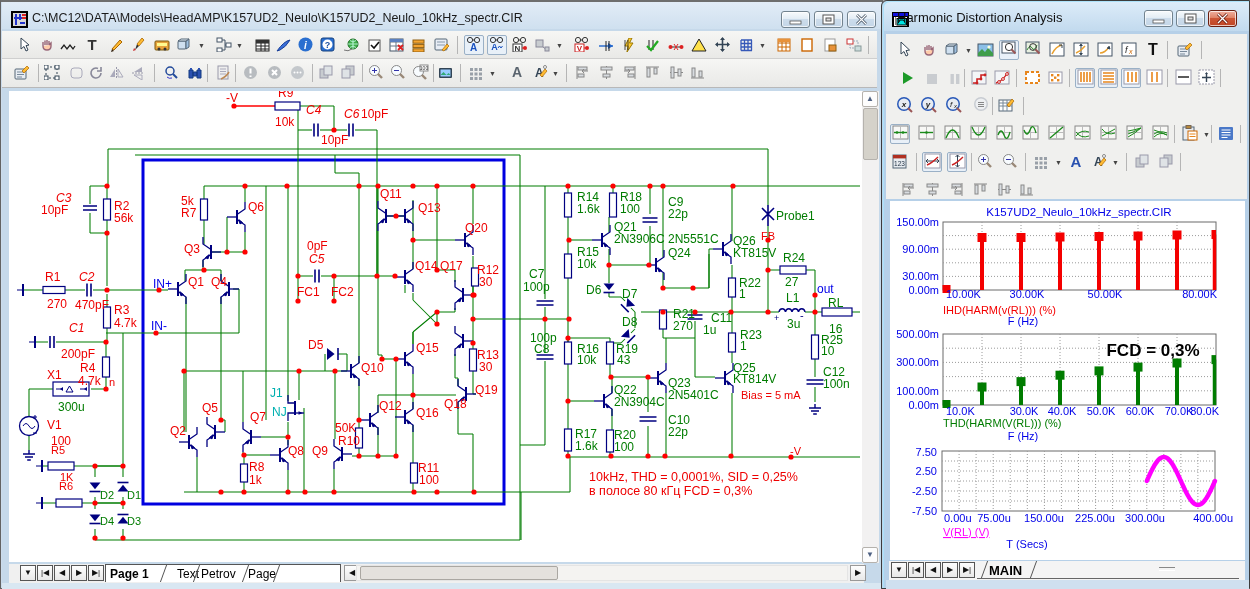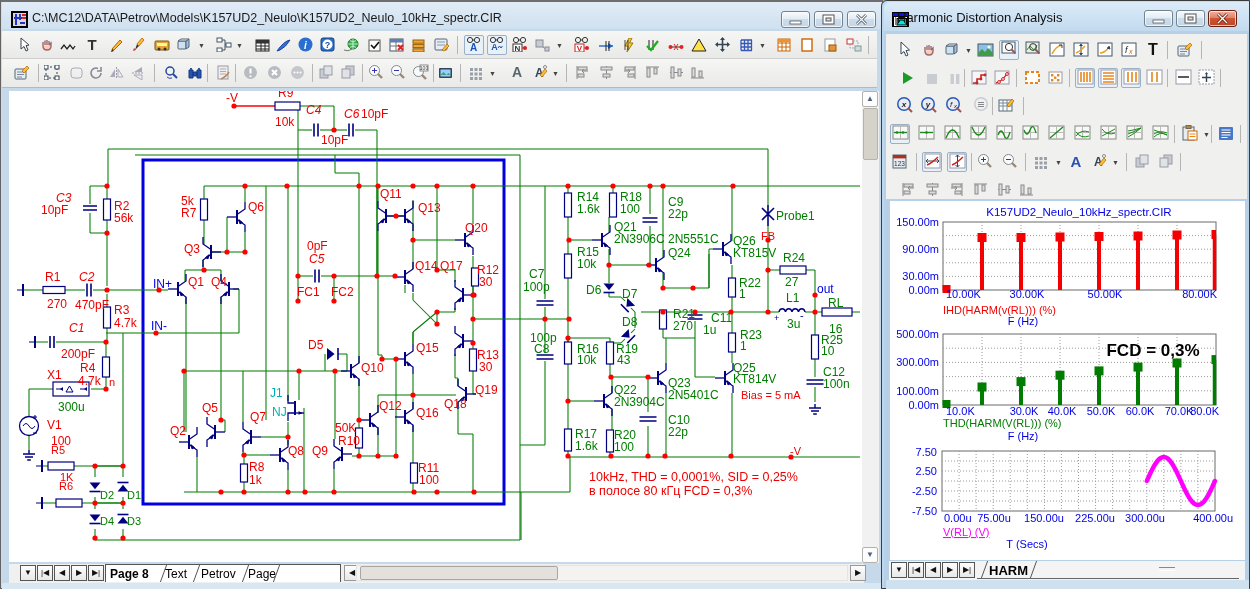--- a/index.html
+++ b/index.html
@@ -36,21 +36,21 @@
 </style></head>
 <body>
 <div id="mainwin">
  <div class="frame"></div>
  <svg class="abs" style="left:10px;top:9px" width="17" height="17">
       <rect x="0" y="0" width="17" height="17" fill="#000"></rect>
       <rect x="2" y="2" width="13" height="13" fill="#d8d8d8"></rect>
       <path d="M5,3 v11 M9,3 v6 M9,12 h5 M3,7 h9" stroke="#2233cc" stroke-width="2" fill="none"></path>
       <path d="M11,4 h4 M11,7 h4" stroke="#dd2222" stroke-width="2"></path>
     </svg>
- <div class="titletext">C:\MC12\DATA\Petrov\Models\K157UD2_Neulo\K157UD2_Neulo_10kHz_spectr.CIR</div>
+ <div class="titletext">C:\MC12\DATA\Models\HeadAMP\K157UD2_Neulo\K157UD2_Neulo_10kHz_spectr.CIR</div>
  <div class="tbtn" style="left:780px"><svg width="27" height="15">
         <rect x="8" y="9" width="11" height="3" fill="#fff" stroke="#555" stroke-width="0.8"></rect>
       </svg></div>
  <div class="tbtn" style="left:813px"><svg width="27" height="15">
         <rect x="8" y="3" width="11" height="9" fill="#fff" stroke="#555"></rect>
         <rect x="11" y="6" width="5" height="3" fill="#ddd" stroke="#555"></rect>
       </svg></div>
  <div class="tbtn" style="left:846px"><svg width="27" height="15">
         <path d="M9,3 L18,12 M18,3 L9,12" stroke="#3a4a5a" stroke-width="2.6"></path>
         <path d="M9,3 L18,12 M18,3 L9,12" stroke="#fff" stroke-width="1.2"></path>
@@ -999,23 +999,23 @@
    <div class="thumbv" style="top:17px;height:52px"></div>
    <div class="sbtn" style="left:0;top:456px;width:16px;height:16px;font-size:8px;line-height:14px">▼</div>
  </div>
  <div id="botbar">
    <div class="navb" style="left:11px">▼</div>
    <div class="navb" style="left:28px">|◀</div>
    <div class="navb" style="left:45px">◀</div>
    <div class="navb" style="left:62px">▶</div>
    <div class="navb" style="left:79px">▶|</div>
    <div class="tabrow" style="left:96px;width:236px;background:#fff;border:1px solid #555;border-bottom:none">
-     <div class="tab" style="left:4px;font-weight:bold">Page 8</div>
+     <div class="tab" style="left:4px;font-weight:bold">Page 1</div>
      <div class="slant" style="left:57px"></div>
-     <div class="tab" style="left:59px">Text</div>
+     <div class="tab" style="left:71px">Text</div>
      <div class="slant" style="left:90px"></div>
      <div class="tab" style="left:95px">Petrov</div>
      <div class="slant" style="left:139px"></div>
      <div class="tab" style="left:142px">Page</div>
      <div class="slant" style="left:170px"></div>
    </div>
    <div class="navb" style="left:335px;border-color:#999">◀</div>
    <div class="abs" style="left:347px;top:1px;width:492px;height:16px;background:#f4f3f1;border:1px solid #e4e4e4">
      <div class="abs" style="left:3px;top:0px;width:198px;height:14px;background:#e4e1dd;border:1px solid #aaa7a2;border-radius:2px"></div>
    </div>
@@ -1491,20 +1491,20 @@
 <text x="942" y="535" font-size="11" fill="#ff00ff" text-decoration="underline">V(RL) (V)</text>
 <text x="1026" y="547" font-size="11" fill="#0000e8" text-anchor="middle">T (Secs)</text>
 </svg>
  <div id="anabot">
    <div class="navb" style="left:2px">▼</div>
    <div class="navb" style="left:19px">|◀</div>
    <div class="navb" style="left:36px">◀</div>
    <div class="navb" style="left:53px">▶</div>
    <div class="navb" style="left:70px">▶|</div>
    <div class="tabrow" style="left:88px;width:262px;">
-     <div class="tab" style="left:12px;font-weight:bold;font-size:13px">HARM</div>
+     <div class="tab" style="left:12px;font-weight:bold;font-size:13px">MAIN</div>
      <div class="slant" style="left:7px"></div>
         <div class="slant" style="left:56px"></div>
    </div>
    <div class="abs" style="left:270px;top:6px;width:16px;height:4px;border-top:1.5px solid #888;border-bottom:1.5px solid #fff"></div>
  </div>
  <div id="statusana"></div>
 </div>
 
 </body></html>

